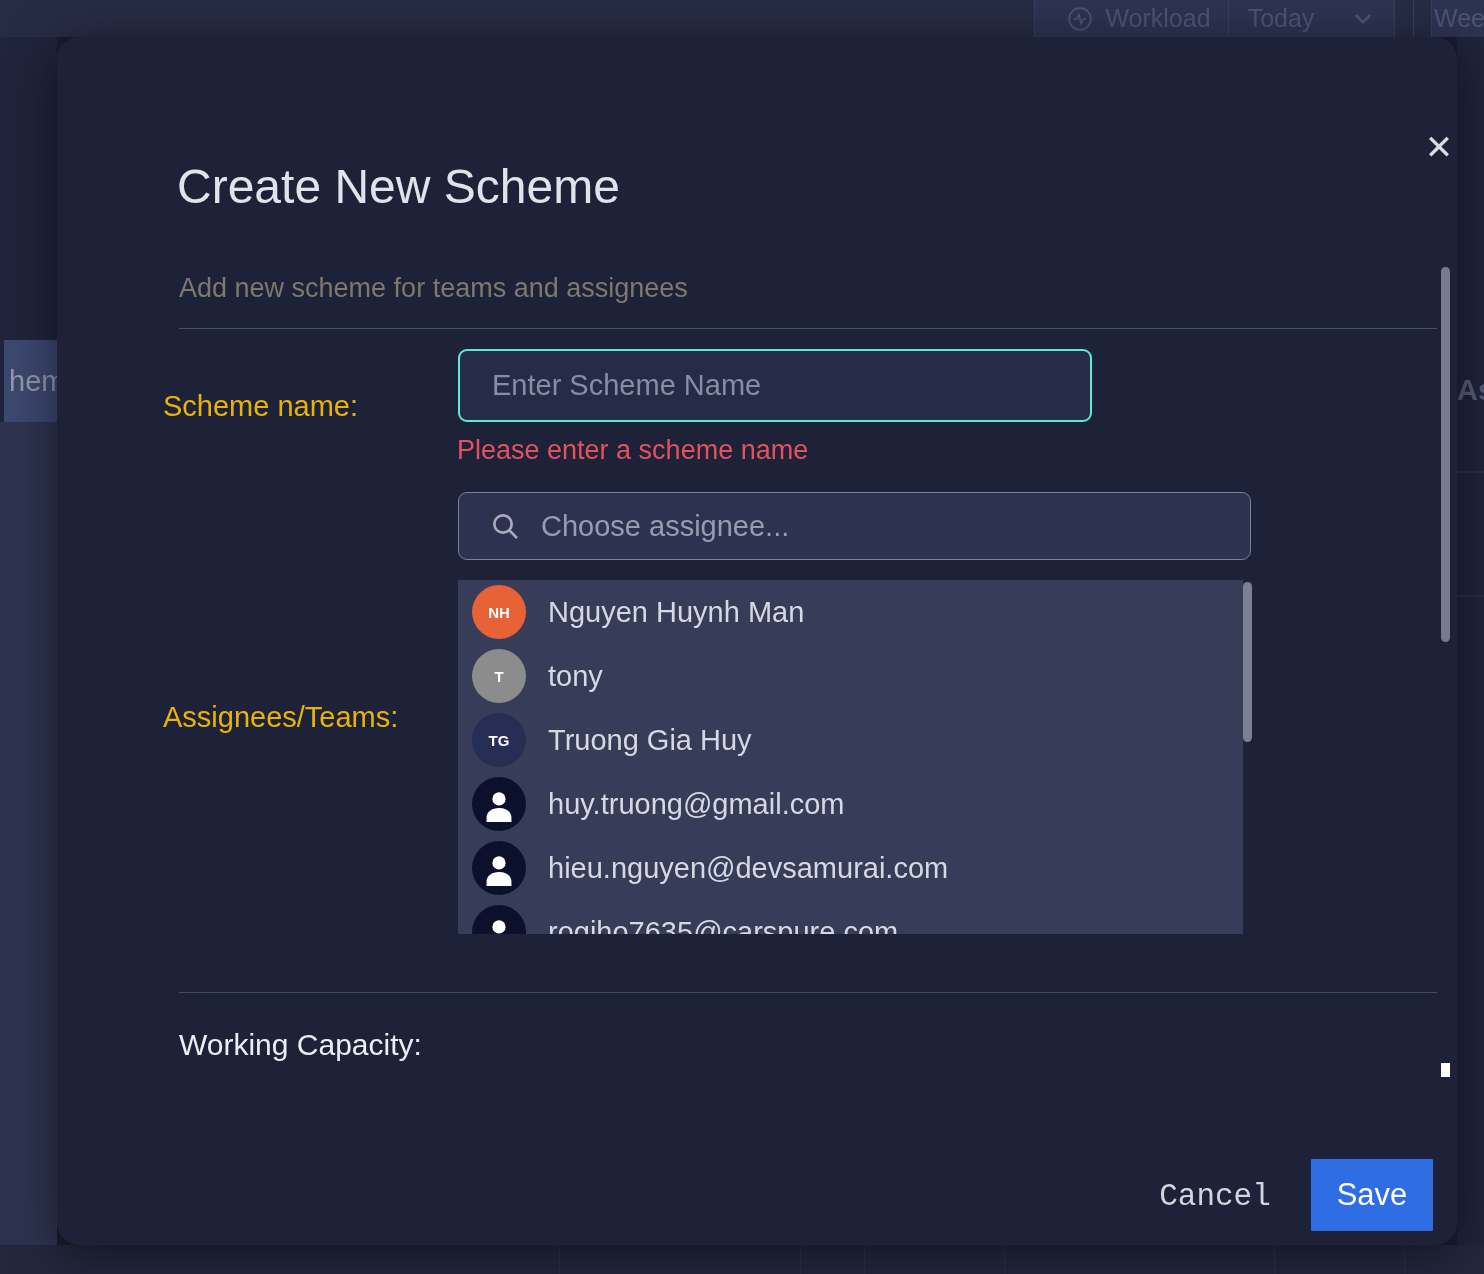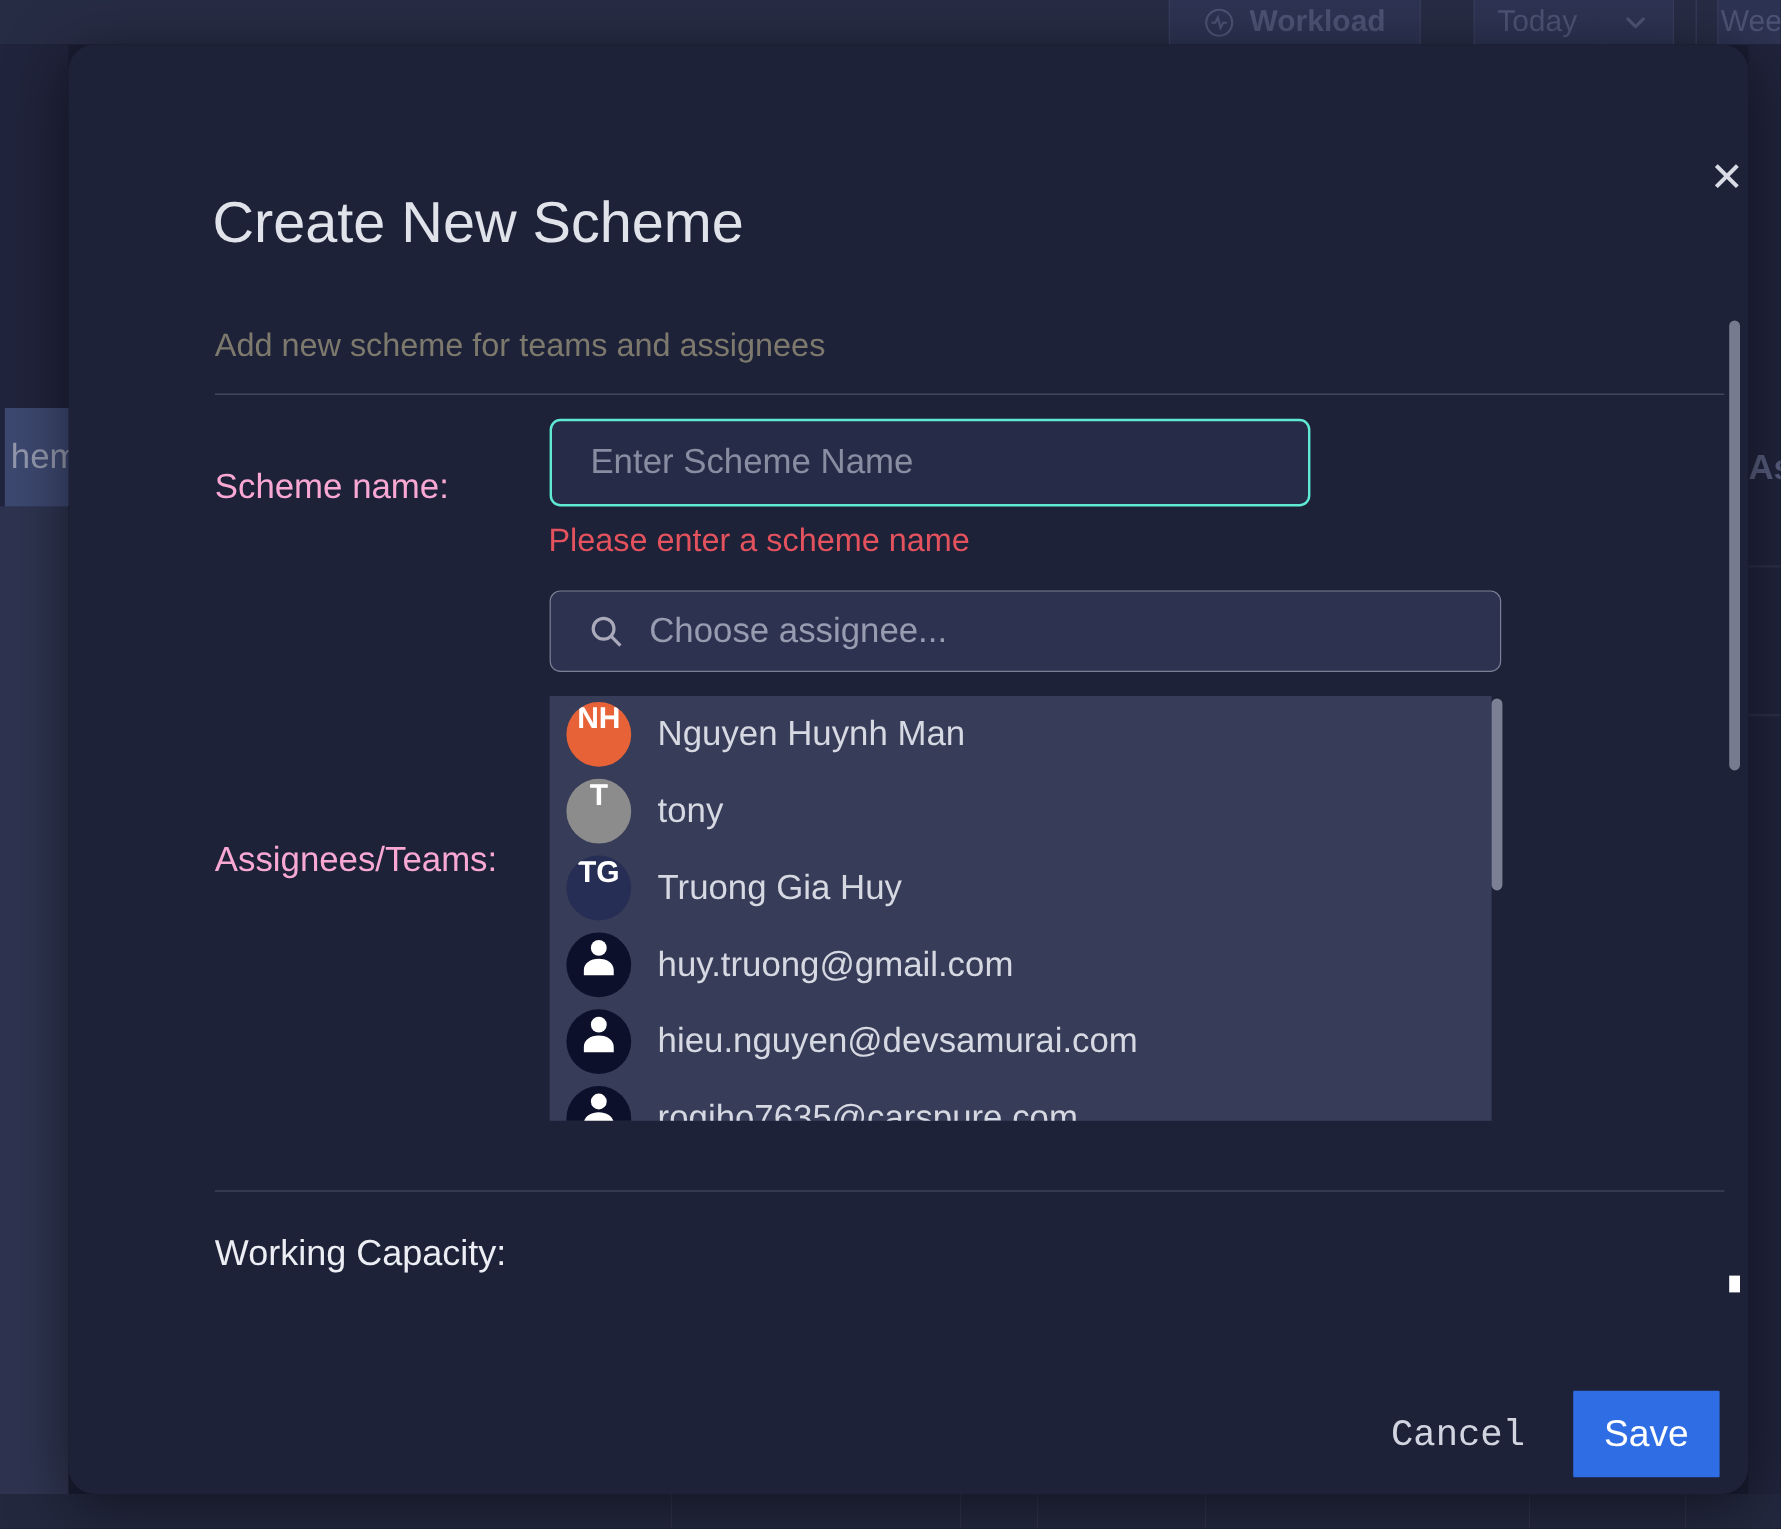--- a/index.html
+++ b/index.html
@@ -32,21 +32,21 @@
   .modal{position:absolute;left:57px;top:37px;width:1400px;height:1208px;
          background:#1d2238;border-radius:22px;box-shadow:0 10px 50px rgba(0,0,0,.5);}
   .close-btn{position:absolute;left:1352px;top:82px;width:60px;height:56px;
              color:#d9dce4;font-size:34px;display:flex;align-items:center;
              justify-content:center;cursor:pointer;background:none;border:none;}
   .title{position:absolute;left:120px;top:122px;font-size:48px;color:#e0e3ea;font-weight:400;}
   .subtitle{position:absolute;left:122px;top:236px;font-size:27px;color:#7d796d;}
   .divider{position:absolute;left:122px;width:1258px;height:1px;background:#4b506a;}
   .d1{top:291px;} .d2{top:955px;background:#454a63;}
 
-  .field-label{position:absolute;left:122px;font-size:29px;color:#f9a8d4;font-weight:500;}
+  .field-label{position:absolute;left:106px;font-size:29px;color:#eab308;font-weight:500;}
 
   .name-input{position:absolute;left:401px;top:312px;width:634px;height:73px;
               box-sizing:border-box;background:#262b47;border:2px solid #5eead4;
               border-radius:9px;padding:0 32px;font-size:29px;color:#fef9c3;outline:none;
               font-family:"Liberation Sans",sans-serif;}
   .name-input::placeholder{color:#898da1;}
   .error-text{position:absolute;left:400px;top:398px;font-size:27px;color:#e4525e;text-align:center;}
 
   .search-box{position:absolute;left:401px;top:455px;width:793px;height:68px;
               box-sizing:border-box;background:#2d3250;border:1px solid #7b8095;
@@ -54,22 +54,22 @@
   .search-icon{width:32px;height:32px;stroke:#aab;fill:none;stroke-width:2;flex:none;}
   .search-input{flex:1;background:transparent;border:none;outline:none;font-size:29px;
                 color:#dfe2ea;font-family:"Liberation Sans",sans-serif;}
   .search-input::placeholder{color:#989cb0;}
 
   .assignee-list{position:absolute;left:401px;top:543px;width:785px;height:354px;
                  background:#373c59;overflow:hidden;}
   .assignee-row{height:64px;display:flex;align-items:center;gap:22px;
                 padding-left:14px;cursor:pointer;}
   .avatar{width:54px;height:54px;border-radius:50%;flex:none;display:flex;
-          justify-content:center;overflow:hidden;
-          color:#fff;font-weight:bold;font-size:25px;letter-spacing:0;}
+          align-items:center;justify-content:center;overflow:hidden;
+          color:#fff;font-weight:bold;font-size:15px;letter-spacing:0;}
   .avatar .person{display:none;width:36px;height:36px;}
   .avatar.is-person .person{display:block;}
   .assignee-name{font-size:29px;color:#d6d9e2;}
 
   .scrollbar{position:absolute;border-radius:5px;background:#767b8f;}
   .sb-modal{left:1384px;top:230px;width:9px;height:375px;}
   .sb-list{left:1186px;top:545px;width:9px;height:160px;background:#7b8094;}
   .caret-mark{position:absolute;left:1384px;top:1026px;width:9px;height:14px;background:#ffffff;}
 
   .wc-label{position:absolute;left:122px;top:991px;height:41px;overflow:hidden;
@@ -81,21 +81,21 @@
   .save-btn{position:absolute;left:1254px;top:1122px;width:122px;height:72px;
             background:#2e6de3;border:none;border-radius:1px;color:#ffffff;font-size:31px;
             cursor:pointer;font-family:"Liberation Sans",sans-serif;}
 </style>
 </head>
 <body>
 
 <div class="stage">
 
   <div class="topbar">
-    <div class="tb-group" style="left:974px;width:208px;font-weight:bold;">
+    <div class="tb-group" style="left:1034px;width:208px;">
       <svg class="tb-icon" viewBox="0 0 24 24">
         <circle cx="12" cy="12" r="10"></circle>
           <path d="M6 12h3l2-4 2 8 2-4h3"></path>
       </svg>
       <span>Workload</span>
     </div>
     <div class="tb-group" style="left:1228px;width:104px;">
       <span>Today</span>
     </div>
     <div class="tb-group" style="left:1332px;width:62px;border-left:none;">

